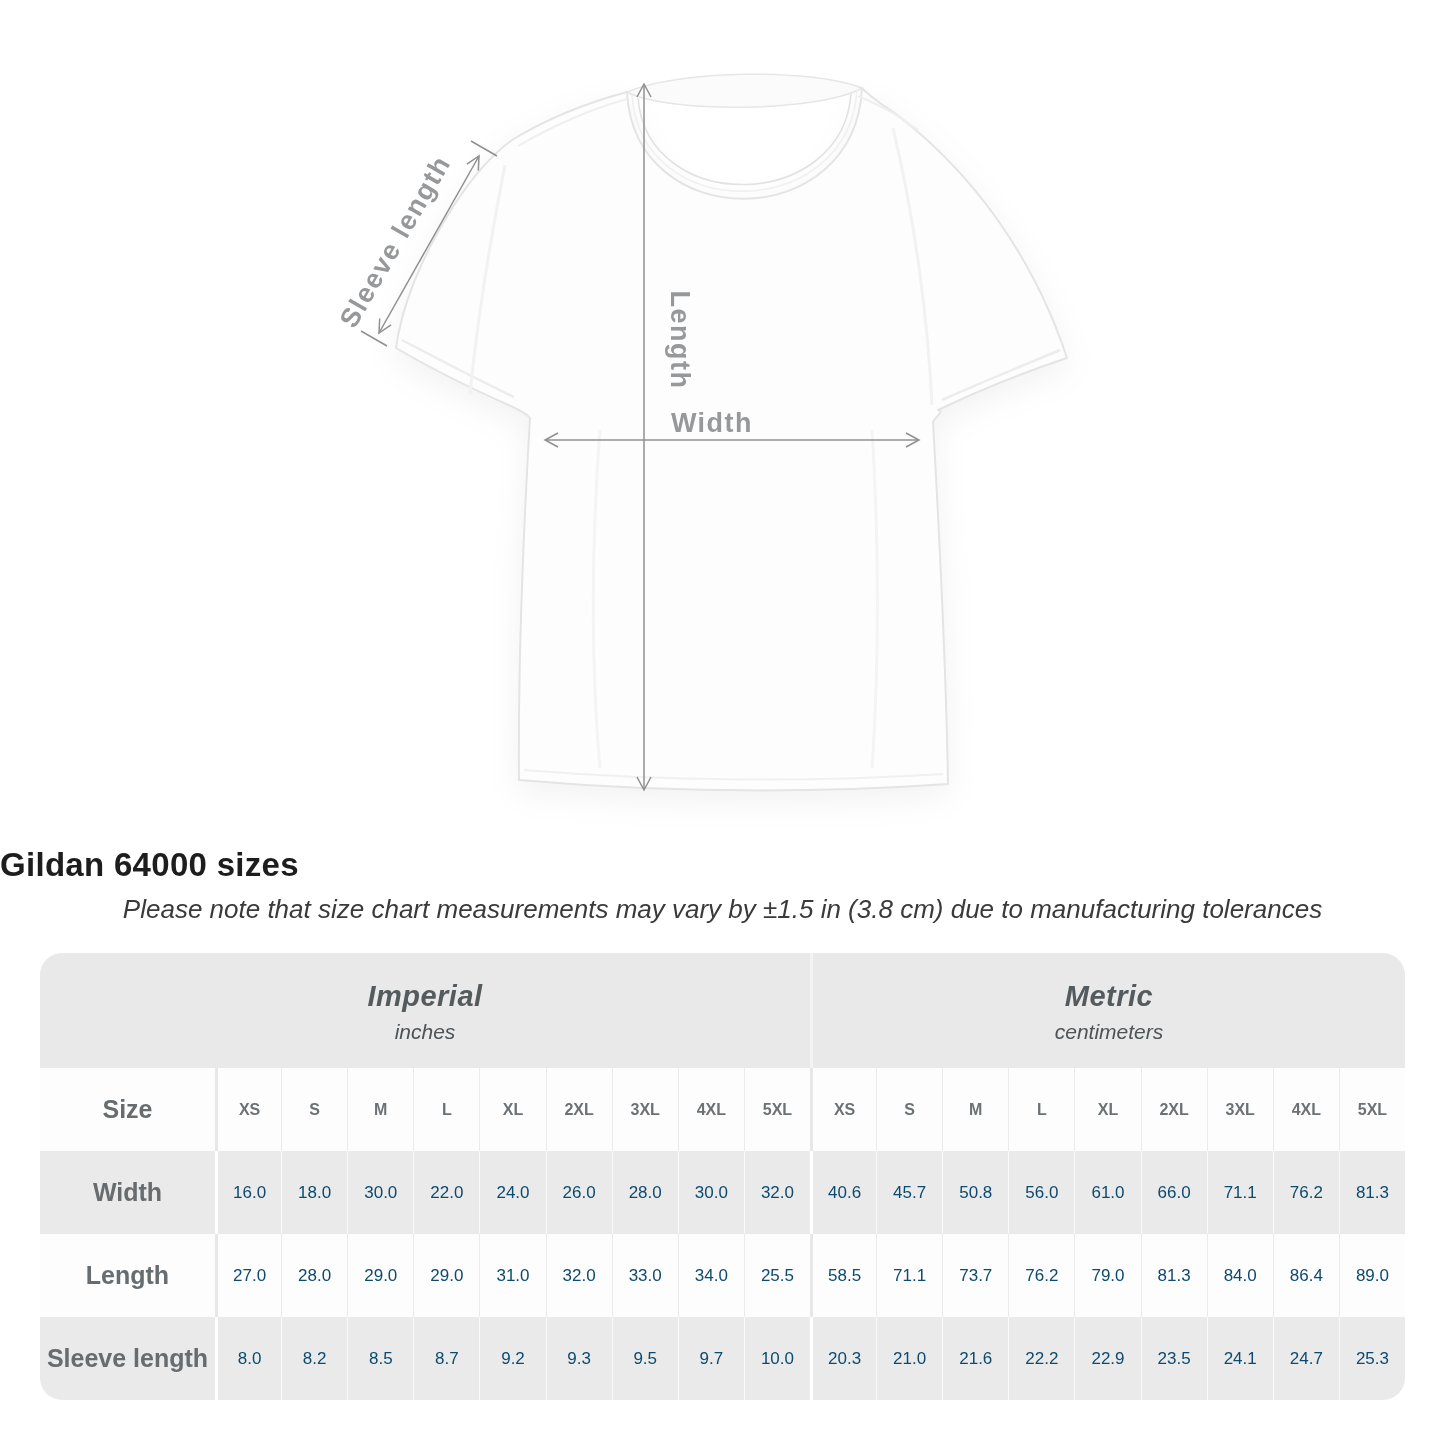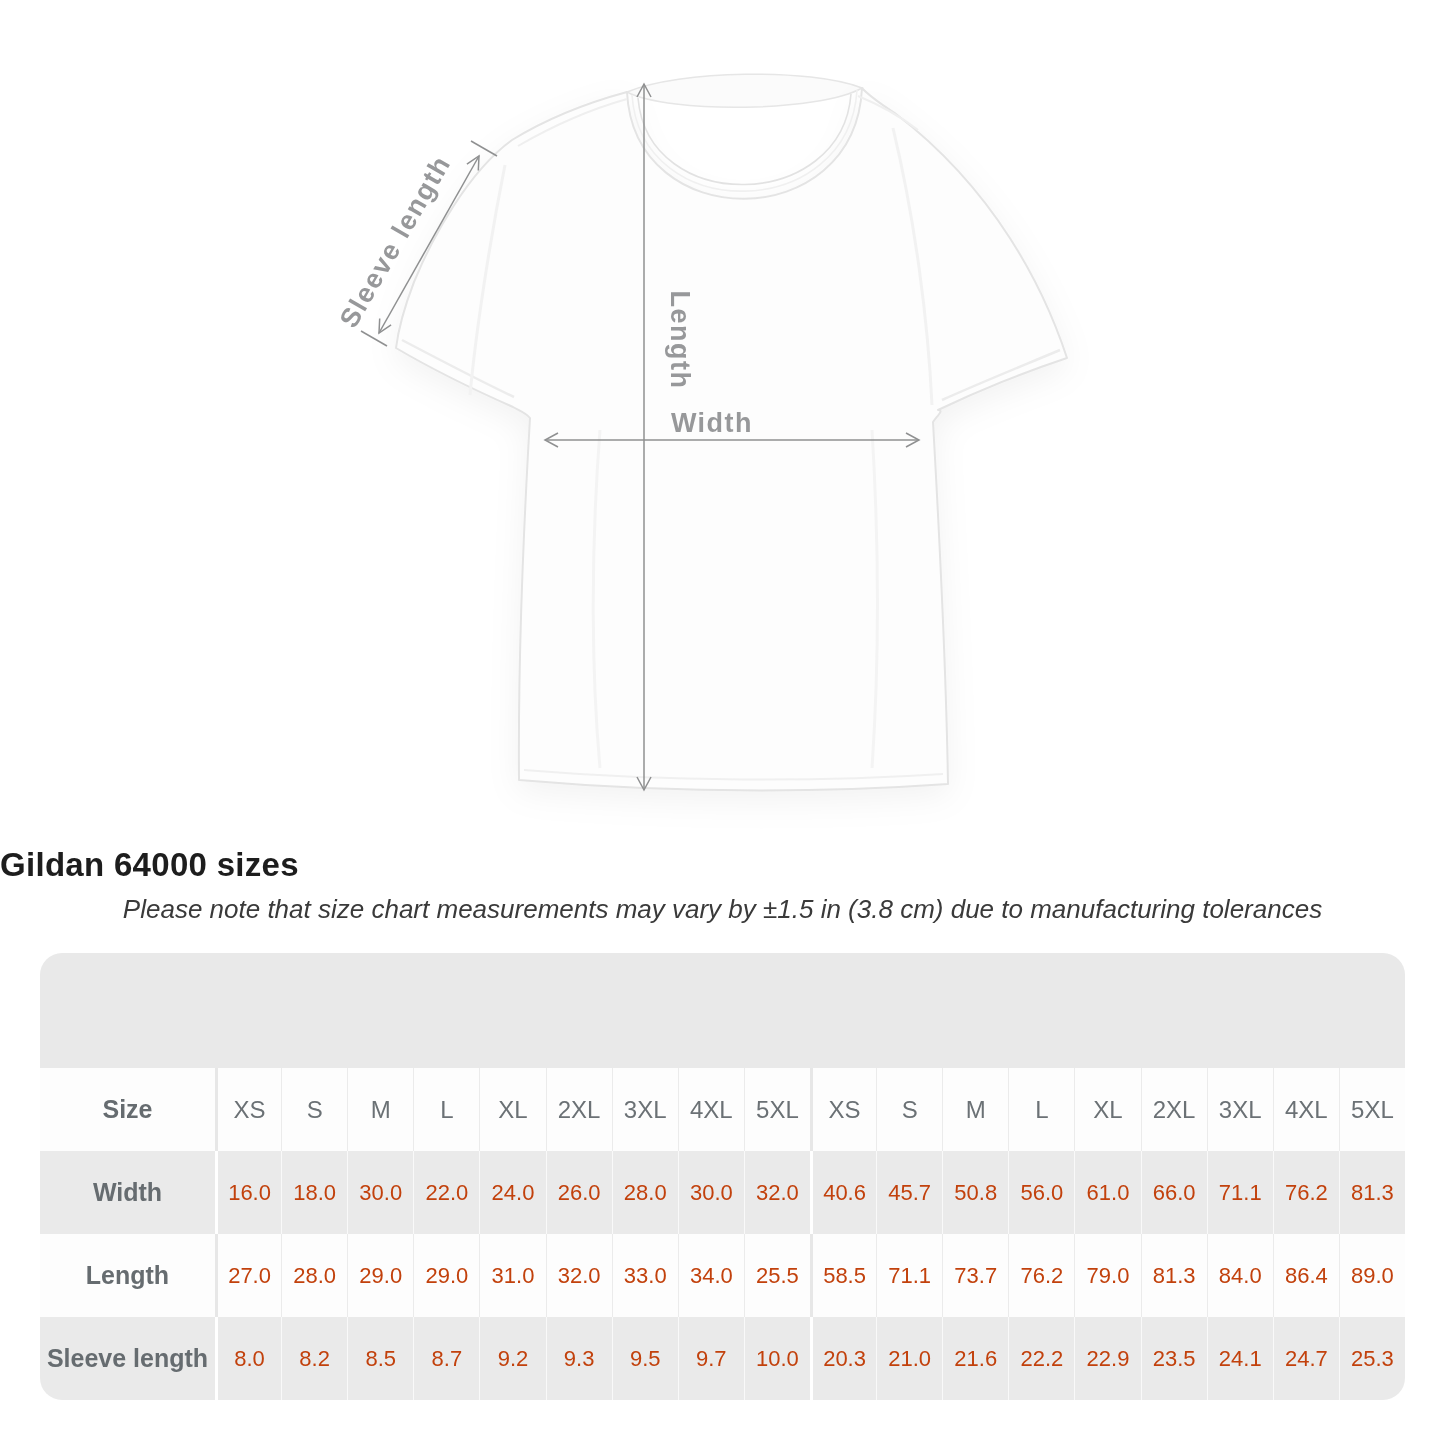--- a/index.html
+++ b/index.html
@@ -38,22 +38,22 @@
   .span9  { grid-column: 11 / span 9; border-left:3px solid #f3f3f3; }
   .unit-name { font-size:29px; font-weight:bold; font-style:italic; color:#545b5e; letter-spacing:.5px; }
   .unit-sub  { font-size:21px; font-style:italic; color:#4d5356; }
   .trow {
     display:grid; grid-template-columns:175px repeat(18,1fr); height:83px;
   }
   .row-white { background:#fdfdfd; }
   .row-gray  { background:#eaeaea; }
   .cell { display:flex; align-items:center; justify-content:center; white-space:nowrap; }
   .lab { font-weight:bold; color:#666c70; font-size:25px; }
-  .hdr { font-weight:normal; color:#6b7175; font-size:24px;text-align:center; }
-  .val { color:#c2410c; font-size:22px; }
+  .hdr { font-weight:bold; color:#6b7175; font-size:16px;text-align:center; }
+  .val { color:#0c4a6e; font-size:17px; }
   .row-white .sep  { border-left:1px solid #ebebeb; }
   .row-white .sep3 { border-left:3px solid #e7e7e7; }
   .row-gray .sep   { border-left:1px solid #f9f9f9; }
   .row-gray .sep3  { border-left:3px solid #ffffff; }
 </style>
 </head>
 <body>
 
 <svg class="diagram" width="1445" height="845" viewBox="0 0 1445 845" xmlns="http://www.w3.org/2000/svg">
 
@@ -115,20 +115,28 @@
   <text class="mlabel" transform="translate(671,340) rotate(90)" text-anchor="middle">Length</text>
   <text class="mlabel" x="712" y="432" text-anchor="middle">Width</text>
 </svg>
 
 <div class="title">Gildan 64000 sizes</div>
 <div class="subtitle">Please note that size chart measurements may vary by ±1.5 in (3.8 cm) due to manufacturing tolerances</div>
 
 <div class="size-table">
 
   <div class="trow-head">
+    <div class="unit-cell span10">
+      <div class="unit-name">Imperial</div>
+      <div class="unit-sub">inches</div>
+    </div>
+    <div class="unit-cell span9">
+      <div class="unit-name">Metric</div>
+      <div class="unit-sub">centimeters</div>
+    </div>
   </div>
 
   <div class="trow row-white">
     <div class="cell lab">Size</div>
     <div class="cell hdr sep3">XS</div>
     <div class="cell hdr sep">S</div>
     <div class="cell hdr sep">M</div>
     <div class="cell hdr sep">L</div>
     <div class="cell hdr sep">XL</div>
     <div class="cell hdr sep">2XL</div>

